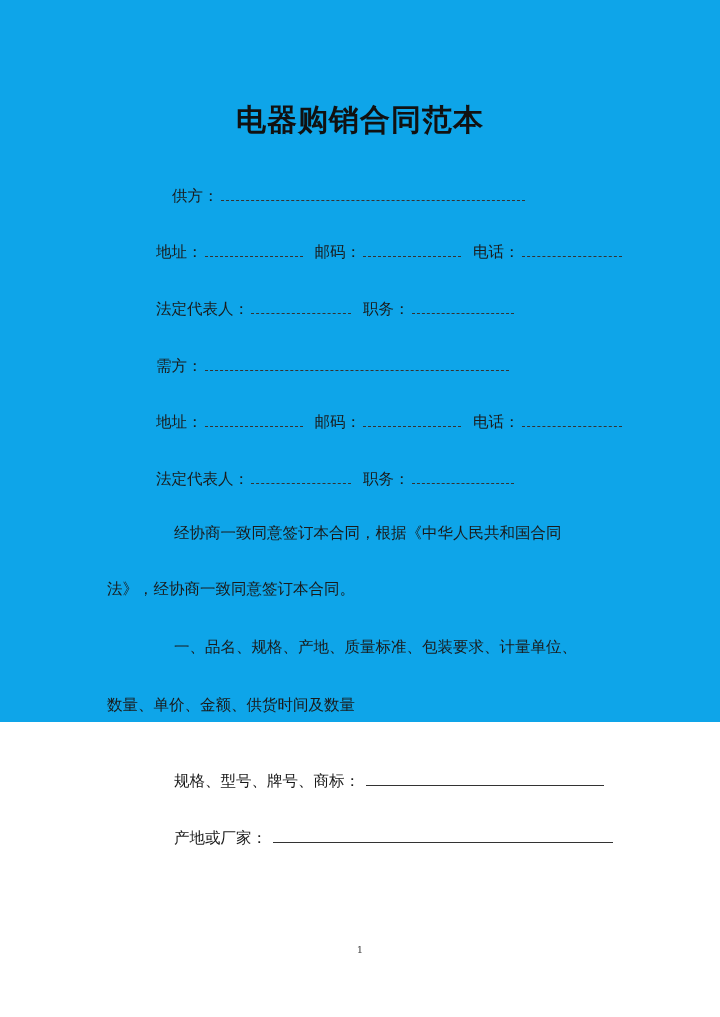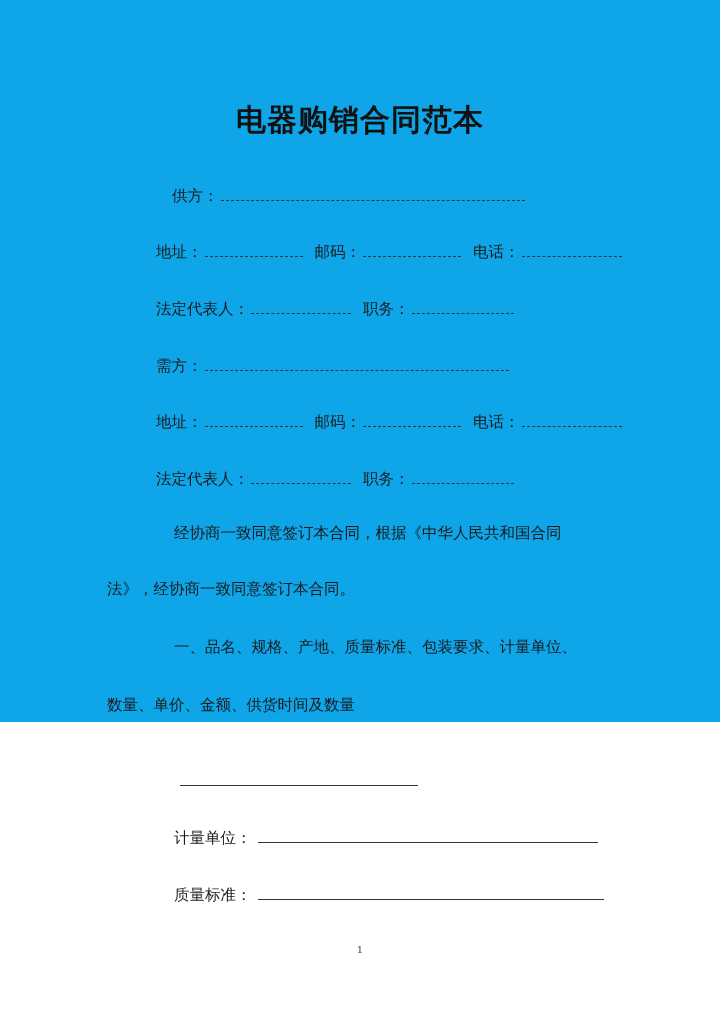--- a/index.html
+++ b/index.html
@@ -99,26 +99,23 @@
   </div>
 
   <div class="para" style="left:174px; top:523px;">经协商一致同意签订本合同，根据《中华人民共和国合同</div>
   <div class="para" style="left:107px; top:579px;">法》，经协商一致同意签订本合同。</div>
 
   <div class="para" style="left:174px; top:621px;margin-top:16px;">一、品名、规格、产地、质量标准、包装要求、计量单位、</div>
   <div class="para" style="left:107px; top:695px;">数量、单价、金额、供货时间及数量</div>
 
 
   <div class="line" style="left:174px; top:771px;">
-    <span class="blank solid" style="width:238px; margin-left:6px;"></span>
+    <span class="label">规格、型号、牌号、商标：</span><span class="blank solid" style="width:238px; margin-left:6px;"></span>
   </div>
 
   <div class="line" style="left:174px; top:828px;">
-    <span class="label">计量单位：</span><span class="blank solid" style="width:340px; margin-left:6px;"></span>
+    <span class="label">产地或厂家：</span><span class="blank solid" style="width:340px; margin-left:6px;"></span>
   </div>
 
-  <div class="line" style="left:174px; top:885px;">
-    <span class="label">质量标准：</span><span class="blank solid" style="width:346px; margin-left:6px;"></span>
-  </div>
 
   <div class="pagenum">1</div>
 
 </div>
 
 </body></html>

